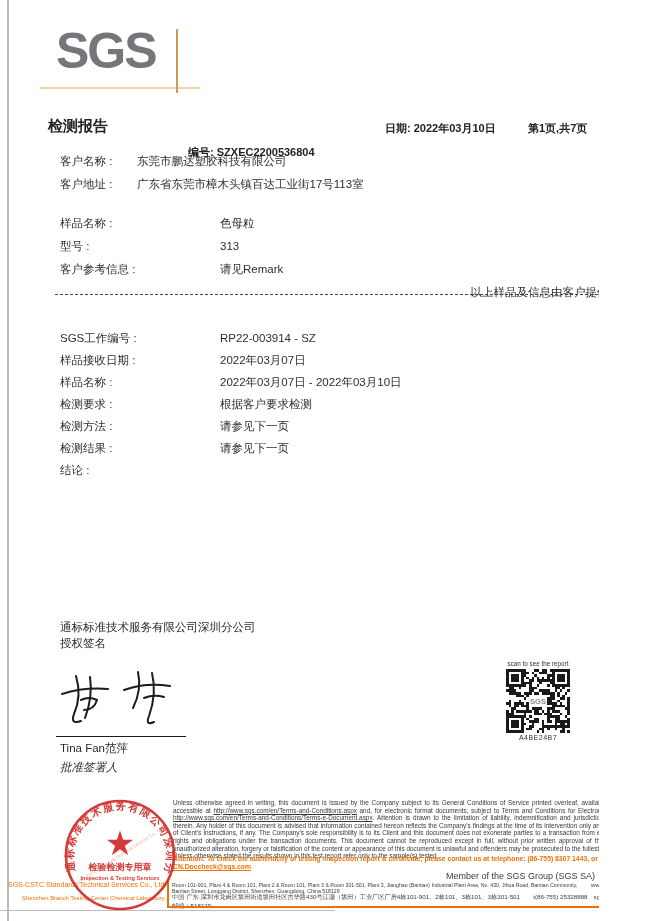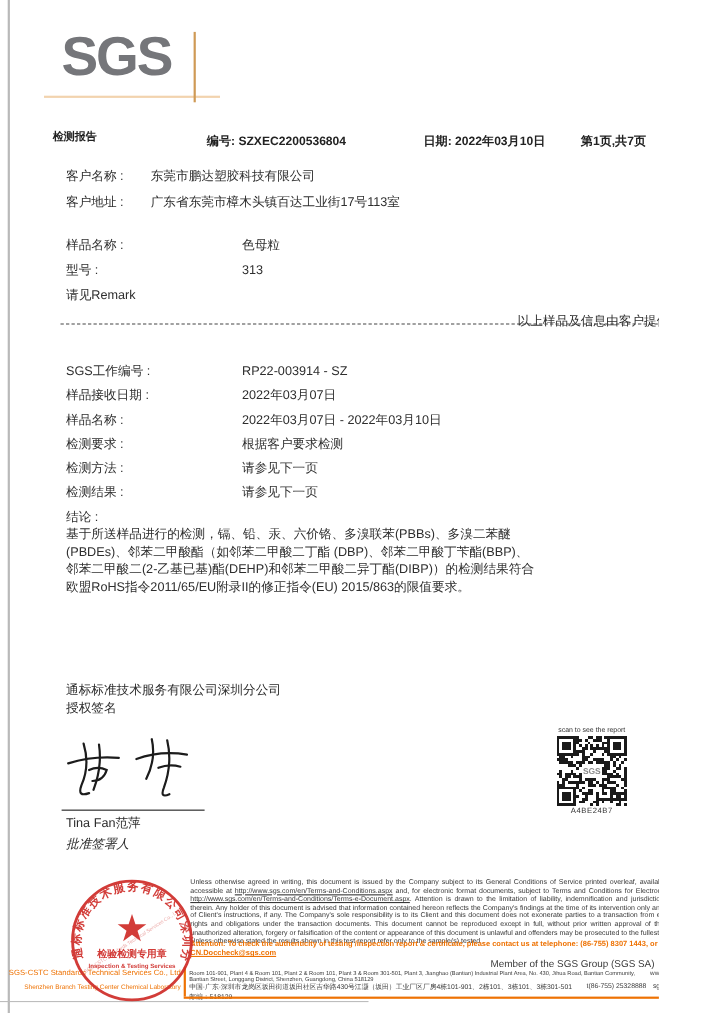--- a/index.html
+++ b/index.html
@@ -7,23 +7,23 @@
   .page { position:relative; width:599px; height:921px; background:#fff; overflow:hidden; }
 
   
   .scan-left { position:absolute; left:7px; top:0; width:2px; height:921px; background:#b9b9b9; }
   .scan-bottom { position:absolute; left:0; top:910px; width:335px; height:1px; background:#bdbdbd; }
 
   
   .logo { position:absolute; left:56px; top:22px; font-size:50px; font-weight:bold; letter-spacing:-2px; color:#75767a; }
   .logo-hline { position:absolute; left:40px; top:87px; width:160px; height:2px; background:#f2d3ae; }
   .logo-vline { position:absolute; left:176px; top:29px; width:2px; height:64px; background:#cf9a55; }
-  .title { position:absolute; left:48px; top:117px; font-size:10px; font-weight:bold; color:#222; }
+  .title { position:absolute; left:48px; top:117px; font-size:15px; font-weight:bold; color:#222; }
   .hdr-item { position:absolute; top:121px; font-size:11px; font-weight:600; color:#222; }
-  .hdr-no { left:188px; }
+  .hdr-no { left:188px;margin-top:24px; }
   .hdr-date { left:385px; }
   .hdr-page { left:528px; }
 
   
   .sec { position:absolute; left:60px; font-size:11.5px; color:#2e2e2e; }
   .sec-client { top:153px; width:560px; }
   .row { display:flex; margin-bottom:6px; line-height:17px; }
   .lbl-s { width:77px; flex:none; }
   .lbl-l { width:160px; flex:none; }
   .gap { height:16px; }
@@ -103,20 +103,21 @@
     <div class="gap"></div>
     <div class="row">
       <span class="lbl-l">样品名称 :</span>
       <span>色母粒</span>
     </div>
     <div class="row">
       <span class="lbl-l">型号 :</span>
       <span>313</span>
     </div>
     <div class="row">
+      <span class="lbl-l">客户参考信息 :</span>
       <span>请见Remark</span>
     </div>
     <div class="note">以上样品及信息由客户提供。</div>
   </div>
 
   <div class="dash-sep"></div>
 
   <div class="sec sec-sgs">
     <div class="row">
       <span class="lbl-l">SGS工作编号 :</span>
@@ -137,21 +138,20 @@
     <div class="row">
       <span class="lbl-l">检测方法 :</span>
       <span>请参见下一页</span>
     </div>
     <div class="row">
       <span class="lbl-l">检测结果 :</span>
       <span>请参见下一页</span>
     </div>
     <div class="concl">
       <span class="lbl-l">结论 :</span>
-      <span class="concl-val">基于所送样品进行的检测，镉、铅、汞、六价铬、多溴联苯(PBBs)、多溴二苯醚(PBDEs)、邻苯二甲酸酯（如邻苯二甲酸二丁酯 (DBP)、邻苯二甲酸丁苄酯(BBP)、邻苯二甲酸二(2-乙基已基)酯(DEHP)和邻苯二甲酸二异丁酯(DIBP)）的检测结果符合欧盟RoHS指令2011/65/EU附录II的修正指令(EU) 2015/863的限值要求。</span>
     </div>
   </div>
 
   <div class="sig-company">通标标准技术服务有限公司深圳分公司</div>
   <div class="sig-auth">授权签名</div>
   <div class="sig-draw">
     <svg viewBox="0 0 130 72" width="130" height="72">
       <g fill="none" stroke="#1c1c1c" stroke-width="2" stroke-linecap="round">
         <path d="M6,30 Q28,23 52,25"></path>
         <path d="M20,12 Q26,32 18,50 Q14,61 25,57"></path>

